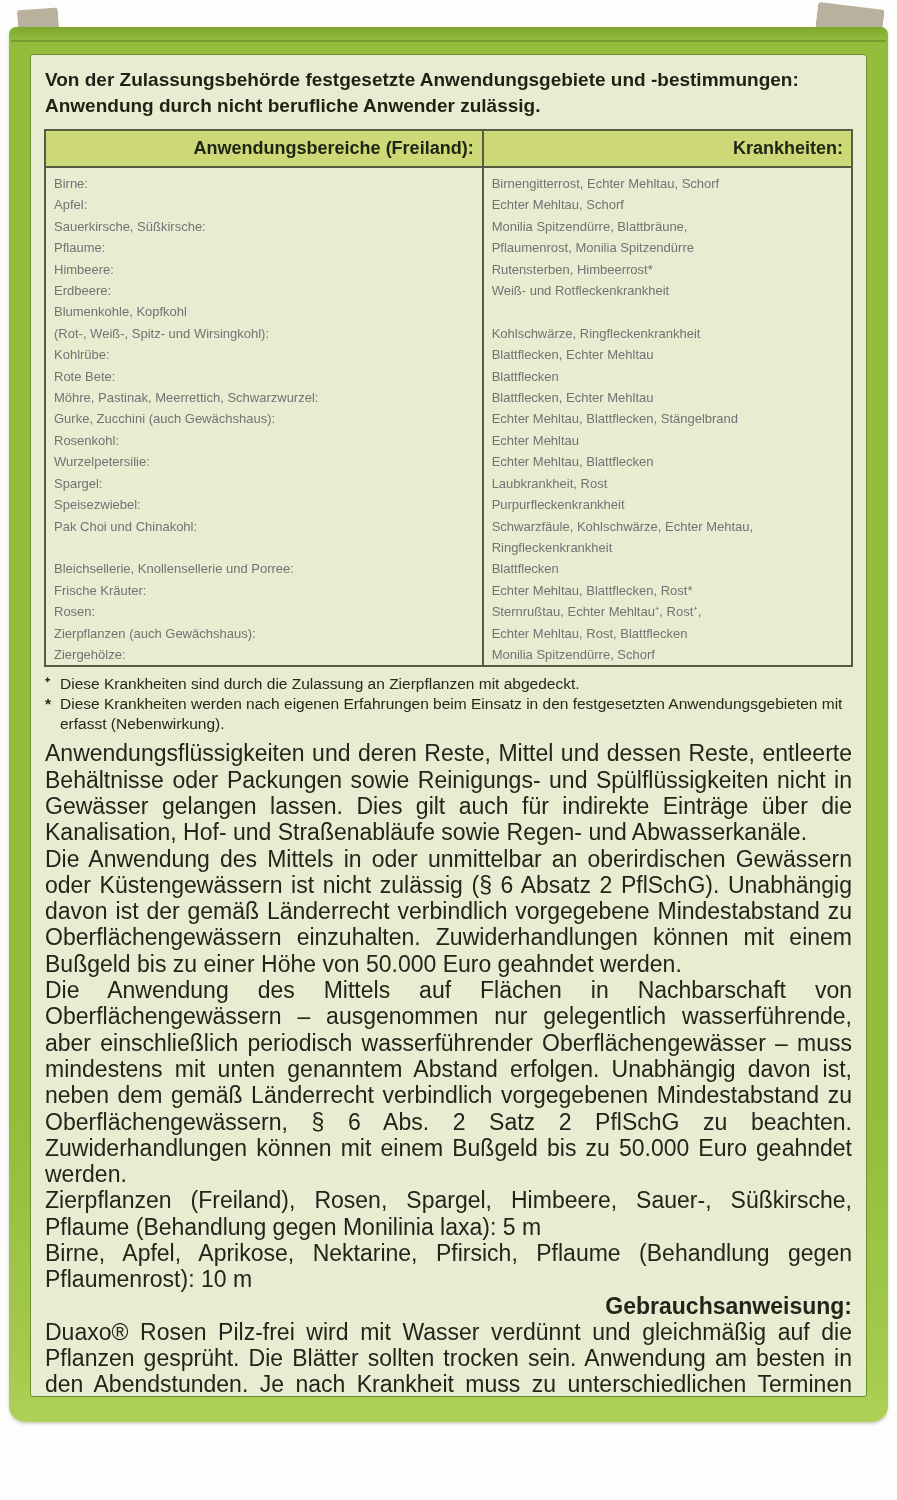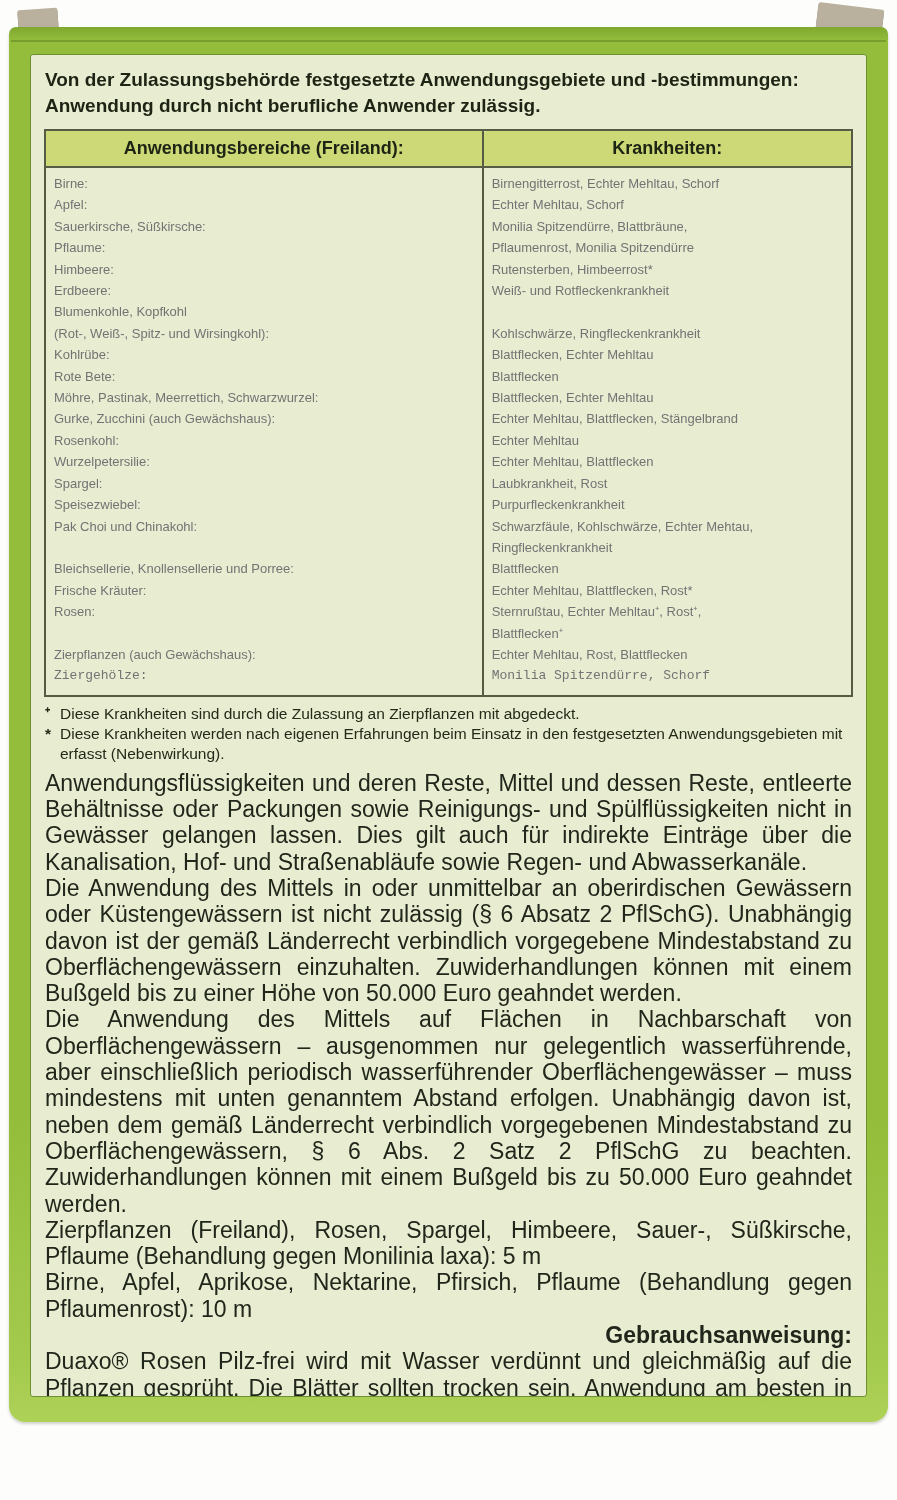--- a/index.html
+++ b/index.html
@@ -35,33 +35,33 @@
     box-sizing:border-box;
     overflow:hidden;
   }
   .panel-header{font-weight:bold;font-size:19px;line-height:26px;color:#1d2414;margin:2px 1px 10px 1px;}
   table.usetable{
     width:100%;border-collapse:collapse;border:2px solid #565b44;
     table-layout:fixed;
   }
   table.usetable th{
     background:#ccd976;
-    font-size:18px;font-weight:bold;text-align:center;
+    font-size:18px;font-weight:bold;text-align:right;
     padding:7px 8px;color:#1d2414;
     border-bottom:2px solid #565b44;
   }
   table.usetable th.col-right, table.usetable td.col-right{border-left:2px solid #565b44;border-radius:6px;}
   table.usetable th.col-left{width:52%;}
   table.usetable td{
     font-size:13px;line-height:21.4px;height:21.4px;
     padding:0 8px;vertical-align:top;white-space:nowrap;overflow:hidden;
     color:#737373;
   }
   table.usetable tbody tr:first-child td{padding-top:5px;}
-  table.usetable tbody tr:last-child td{padding-bottom:8px;font-family:Liberation Mono, monospace;}
+  table.usetable tbody tr:last-child td{padding-bottom:0;}
   .footnotes{margin:7px 1px 6px 1px;font-size:15.5px;line-height:20px;color:#232a18;}
   .footnote{display:flex;}
   .footnote .fmarker{flex:none;width:15px;font-weight:bold;}
   .footnote .ftext{flex:1;}
   .bodytext{font-size:23px;line-height:26.3px;color:#20261a;margin:2px 1px 0 1px;}
   .bodytext .p{margin:0;text-align:justify;}
   .bodytext .h{margin:0;font-weight:bold;text-align:right;}
 </style>
 </head>
 <body>
@@ -164,24 +164,20 @@
             </tr>
             <tr>
               <td>Frische Kräuter:</td>
               <td class="col-right">Echter Mehltau, Blattflecken, Rost*</td>
             </tr>
             <tr>
               <td>Rosen:</td>
               <td class="col-right">Sternrußtau, Echter Mehltau⁺, Rost⁺,</td>
             </tr>
             <tr>
-              <td></td>
-              <td class="col-right">Blattflecken⁺</td>
-            </tr>
-            <tr>
               <td>Zierpflanzen (auch Gewächshaus):</td>
               <td class="col-right">Echter Mehltau, Rost, Blattflecken</td>
             </tr>
             <tr>
               <td>Ziergehölze:</td>
               <td class="col-right">Monilia Spitzendürre, Schorf</td>
             </tr>
           </tbody>
       </table>
 

